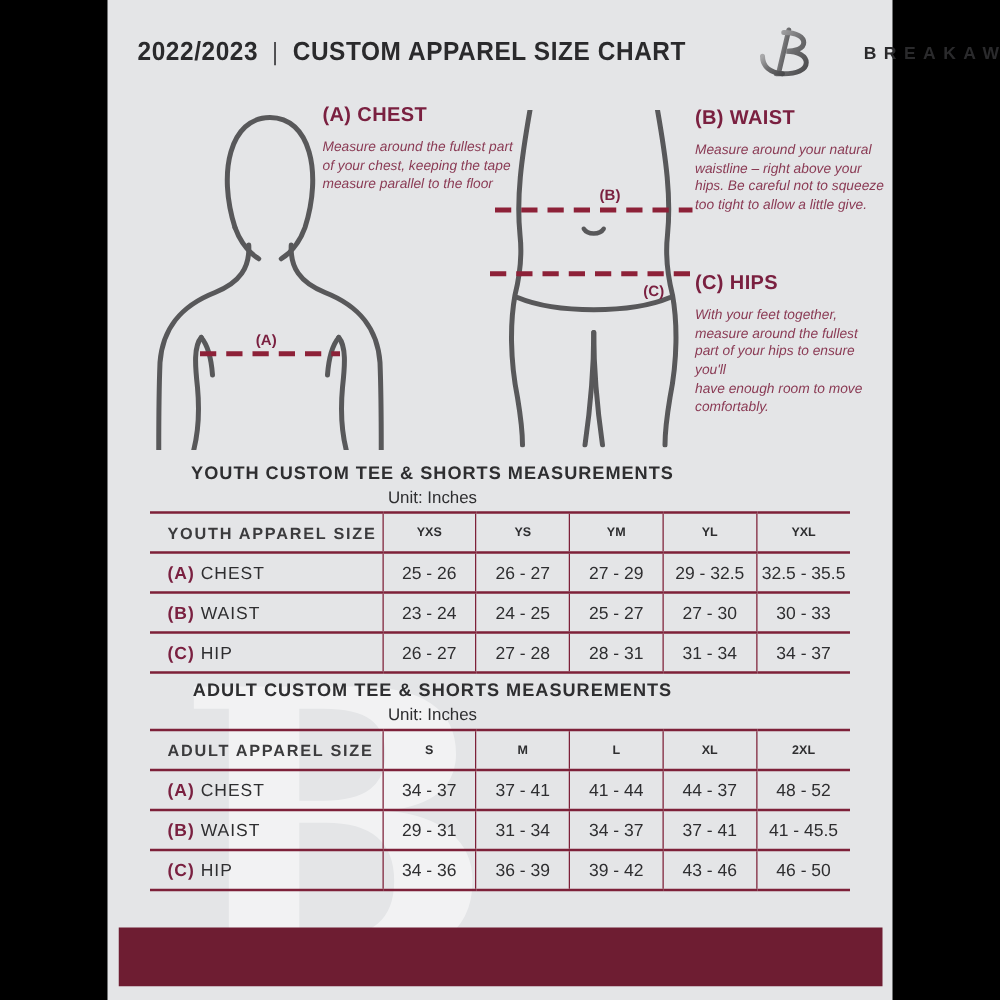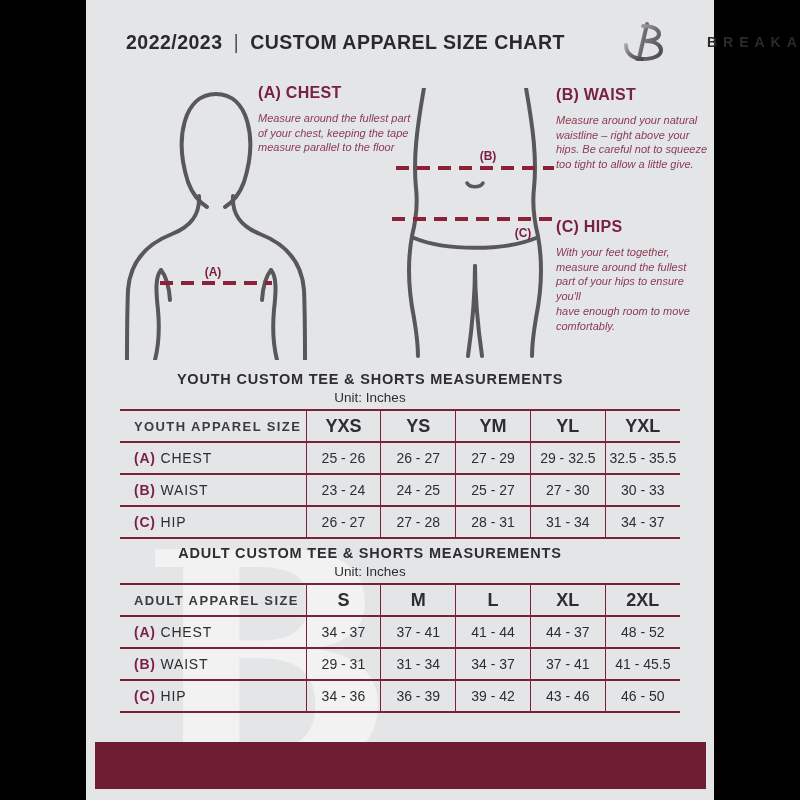--- a/index.html
+++ b/index.html
@@ -1,59 +1,59 @@
 <!DOCTYPE html>
 <html><head>
 <meta charset="utf-8">
 <style>
   html,body{margin:0;padding:0;background:#000;}
   .canvas{position:relative;width:800px;height:800px;background:#000;overflow:hidden;
           font-family:"Liberation Sans", sans-serif;}
   .content{position:absolute;left:86px;top:0;width:628px;height:800px;background:#e4e5e7;}
 
   
-  .header{position:absolute;left:40px;top:20px;width:572px;height:44px;
+  .header{position:absolute;left:24px;top:20px;width:572px;height:44px;
           display:flex;align-items:center;gap:22px;}
   .header-left{display:flex;align-items:center;gap:12px;color:#2a2a2c;
                font-weight:bold;font-size:21px;letter-spacing:.5px;
                transform:scaleX(.93);transform-origin:left center;white-space:nowrap;}
   .header-divider{font-weight:normal;color:#4a4a4c;font-size:20px;}
   .brand{display:flex;align-items:center;gap:9px;}
   .brand-name{font-weight:bold;font-size:14px;letter-spacing:6px;color:#2a2a2c;padding-left:32px;}
 
   
   .measure-block h3{margin:0 0 9px 0;font-size:16px;font-weight:bold;color:#7a2040;letter-spacing:.3px;}
   .measure-block p{margin:0;font-style:italic;font-size:11px;line-height:1.34;color:#8a3a54;white-space:pre-line;}
   .chest-block{position:absolute;left:172px;top:84px;width:158px;}
   .waist-block{position:absolute;left:470px;top:86px;width:152px;}
   .hips-block{position:absolute;left:470px;top:218px;width:152px;}
 
   .figure{position:absolute;}
   .left-figure{left:30px;top:80px;width:200px;height:280px;}
   .mid-figure{left:304px;top:88px;width:170px;height:270px;}
 
   
-  .section-head{position:absolute;left:0;width:520px;text-align:center;z-index:2;margin-left:24px;}
+  .section-head{position:absolute;left:0;width:520px;text-align:center;z-index:2;}
   .section-head .title{font-size:14.5px;font-weight:bold;color:#2e2e30;letter-spacing:.8px;}
   .section-head .unit{font-size:13.5px;color:#2e2e30;margin-top:3px;}
   .youth-head{top:371px;}
   .adult-head{top:545px;}
 
   
   table.size-table{position:absolute;left:34px;width:560px;border-collapse:collapse;
                    table-layout:fixed;z-index:2;}
   .youth-table{top:409px;}
   .adult-table{top:583px;}
   .size-table th,.size-table td{height:30px;padding:0;border-left:1.5px solid #7d2139;
                    border-top:2px solid #7d2139;color:#2e2e30;}
   .size-table th:first-child,.size-table td:first-child{border-left:none;}
   .size-table tr:last-child th,.size-table tr:last-child td{border-bottom:2px solid #7d2139;}
   .size-table .label-col{text-align:left;padding-left:14px;}
   .size-table th.label-col{font-weight:bold;font-size:13px;letter-spacing:1.4px;color:#3b3b3d;}
-  .size-table th.size-col{font-weight:bold;font-size:18px;text-align:center;}
+  .size-table th.size-col{font-weight:bold;font-size:10px;text-align:center;}
   .size-table td.label-col{font-size:14px;letter-spacing:.8px;}
   .size-table td.label-col .prefix{color:#7a2040;font-weight:bold;}
   .size-table td.val{font-size:14px;text-align:center;}
 
   
   .watermark{position:absolute;left:55px;top:535px;font-size:300px;line-height:.85;
              font-weight:bold;color:rgba(255,255,255,.5);z-index:1;
              font-family:"DejaVu Serif", serif;pointer-events:none;}
   .bottom-bar{position:absolute;left:9px;top:742px;width:611px;height:47px;
               background:#6e1d32;z-index:3;}

